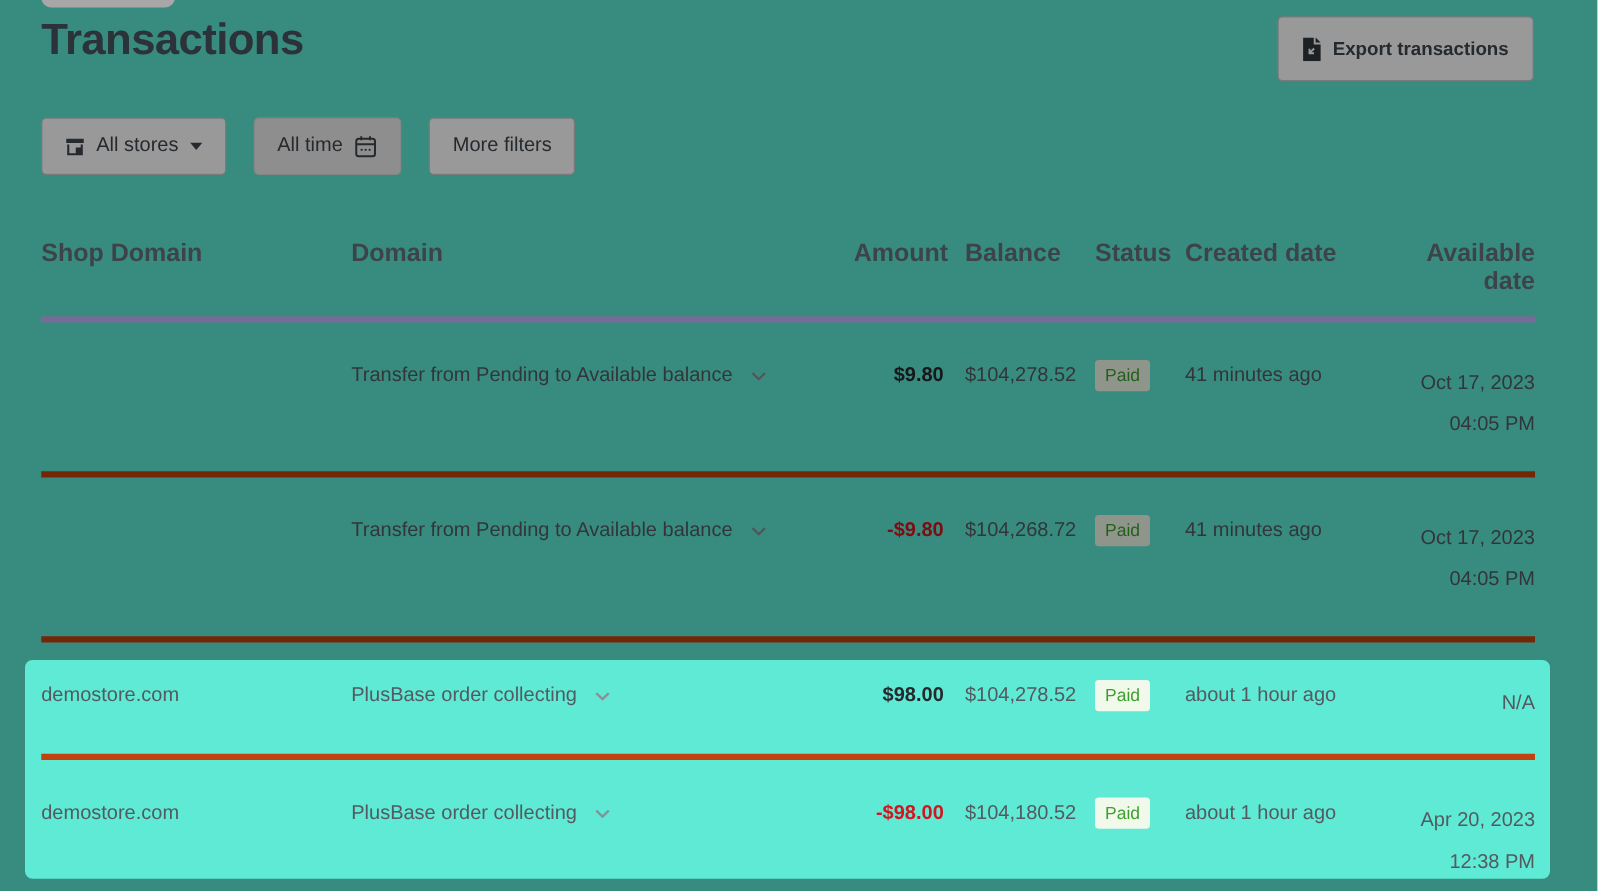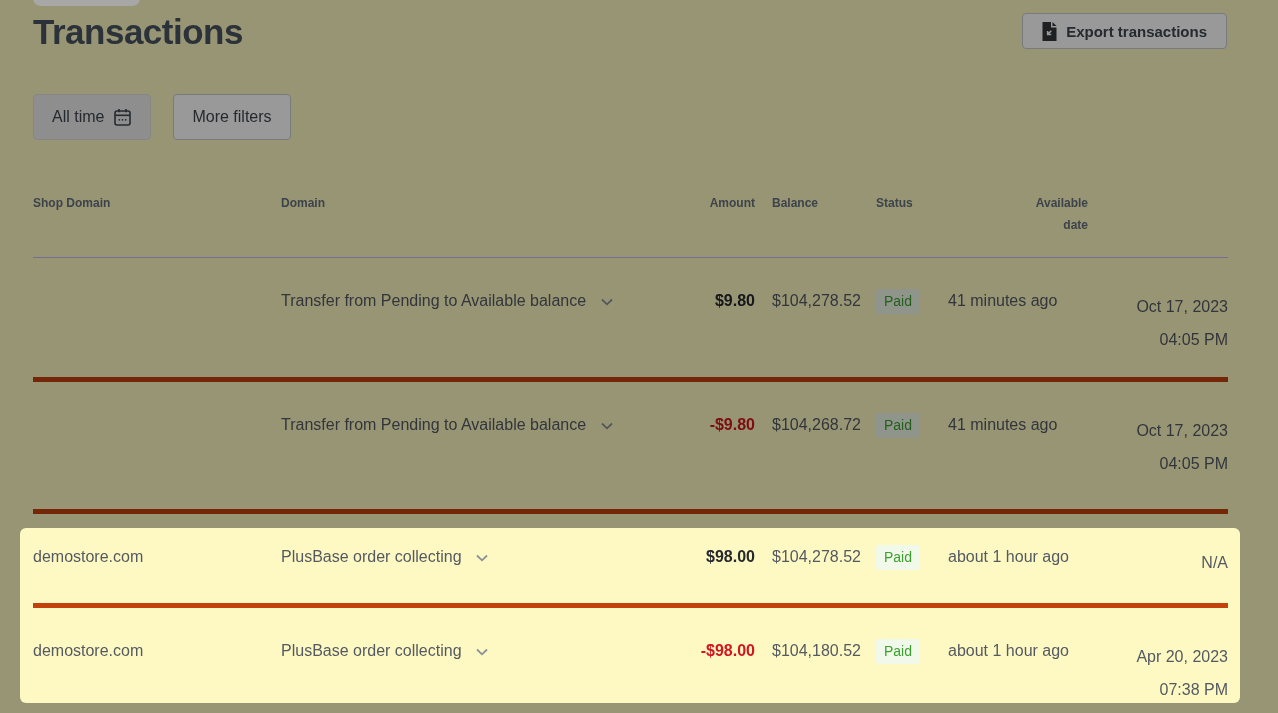--- a/index.html
+++ b/index.html
@@ -1,52 +1,52 @@
 <!DOCTYPE html>
 <html><head>
 <meta charset="utf-8">
 <style>
   html,body{margin:0;padding:0;background:#fff;}
   .screen{
-    position:relative;width:1278px;height:713px;overflow:hidden;background:#fef9c3;
+    position:relative;width:1278px;height:713px;overflow:hidden;background:#5eead4;
     font-family:"Liberation Sans","DejaVu Sans",sans-serif;color:#545a61;
   }
   
   .top-remnant{
     position:absolute;left:33px;top:-10px;width:107px;height:16px;
     background:#a7a7a7;border-radius:8px;z-index:60;
   }
   
   .page-title{
     position:absolute;left:33px;top:12px;margin:0;
     font-size:35px;font-weight:700;color:#49545f;letter-spacing:-0.5px;
   }
   .export-btn{
-    position:absolute;right:51px;top:13px;height:36px;box-sizing:border-box;
+    position:absolute;right:51px;top:13px;height:52px;box-sizing:border-box;
     display:flex;align-items:center;gap:9px;padding:0 19px;
     background:#fff;border:1px solid #c9cdd1;border-radius:4px;
     font-size:15px;font-weight:700;color:#3f464e;cursor:pointer;
   }
   
   .filters{position:absolute;left:33px;top:94px;display:flex;gap:22px;}
   .filter-btn{
     height:46px;box-sizing:border-box;display:flex;align-items:center;gap:9px;
     padding:0 18px;background:#fff;border:1px solid #c9cdd1;border-radius:4px;
     font-size:16px;color:#3f464e;cursor:pointer;
   }
   .filter-btn.muted{background:#ededed;border-color:#e0e0e0;}
   
   .table{position:absolute;left:33px;top:170px;width:1195px;}
   .t-head,.t-row{
     display:grid;box-sizing:border-box;
     grid-template-columns:248px 402px 72px 116px 77px 140px 1fr;
   }
   .t-head{
-    height:88px;padding-top:22px;border-bottom:1px solid #c4b5fd;
-    font-weight:700;color:#65707b;font-size:12px;line-height:22px;
+    height:88px;padding-top:22px;border-bottom:5px solid #c4b5fd;
+    font-weight:700;color:#65707b;font-size:20px;line-height:22px;
   }
   .t-row{padding-top:32px;font-size:16px;line-height:22px;border-bottom:5px solid #c2410c;}
   .r0{height:124px}.r1{height:132px}.r2{height:94px}.r3{height:95px;border-bottom:none}
   .cell{white-space:nowrap;}
   .col-amount,.cell.amount{text-align:right;}
   .col-balance,.cell.balance{padding-left:17px;}
   .col-status,.cell.status{padding-left:5px;}
   .col-avail,.cell.avail{text-align:right;}
   .cell.amount{font-weight:700;color:#26292d;}
   .cell.amount.neg{color:#d2161f;text-align:right;}
@@ -78,20 +78,35 @@
       <svg width="15" height="19" viewBox="0 0 15 19">
         <path d="M0.5 0 H9 V5.5 H14.5 V19 H0.5 Z" fill="#32373d"></path>
         <path d="M10.5 0 L14.5 4 H10.5 Z" fill="#32373d"></path>
         <path d="M9.3 8.8 L6 12.1 M5.6 9 V12.6 H9.2" stroke="#fff" stroke-width="1.5" fill="none"></path>
       </svg>
     </span>
     <span>Export transactions</span>
   </button>
 
   <div class="filters">
+    <button class="filter-btn">
+      <span>
+        <svg width="16" height="15" viewBox="0 0 16 15">
+          <rect x="1" y="1" width="14" height="3.4" fill="#3f464e"></rect>
+          <path d="M2.6 5.5 V13.4 H13.4 V5.5" stroke="#3f464e" stroke-width="1.7" fill="none"></path>
+          <rect x="8.6" y="8" width="4.8" height="5.4" fill="#3f464e"></rect>
+        </svg>
+      </span>
+      <span>All stores</span>
+      <span>
+        <svg width="10" height="6" viewBox="0 0 10 6">
+            <path d="M0 0 H10 L5 6 Z" fill="#3f464e"></path>
+          </svg>
+      </span>
+    </button>
 
     <button class="filter-btn muted">
       <span>All time</span>
       <span>
         <svg width="19" height="19" viewBox="0 0 19 19" fill="none" stroke="#3f464e" stroke-width="1.6">
           <rect x="2" y="3" width="15" height="14" rx="2"></rect>
           <path d="M2 7.3 H17"></path>
           <path d="M6 1 V4.2 M13 1 V4.2"></path>
           <circle cx="6.3" cy="11.8" r="0.9" fill="#3f464e" stroke="none"></circle>
           <circle cx="9.5" cy="11.8" r="0.9" fill="#3f464e" stroke="none"></circle>
@@ -106,20 +121,21 @@
   </div>
 
   <div class="table">
 
     <div class="t-head">
       <div class="cell">Shop Domain</div>
       <div class="cell">Domain</div>
       <div class="cell col-amount">Amount</div>
       <div class="cell col-balance">Balance</div>
       <div class="cell col-status">Status</div>
+      <div class="cell">Created date</div>
       <div class="cell col-avail">
         <div>Available</div>
         <div>date</div>
       </div>
     </div>
 
     <div class="t-row r0">
       <div class="cell"></div>
       <div class="cell invoice">
         <span>Transfer from Pending to Available balance</span>
@@ -196,21 +212,21 @@
         </span>
       </div>
       <div class="cell amount neg">-$98.00</div>
       <div class="cell balance">$104,180.52</div>
       <div class="cell status">
         <span class="badge">Paid</span>
       </div>
       <div class="cell">about 1 hour ago</div>
       <div class="cell avail">
         <div>Apr 20, 2023</div>
-        <div>07:38 PM</div>
+        <div>12:38 PM</div>
       </div>
     </div>
 
   </div>
 
   <div class="spotlight"></div>
 
 </div>
 
 </body></html>

